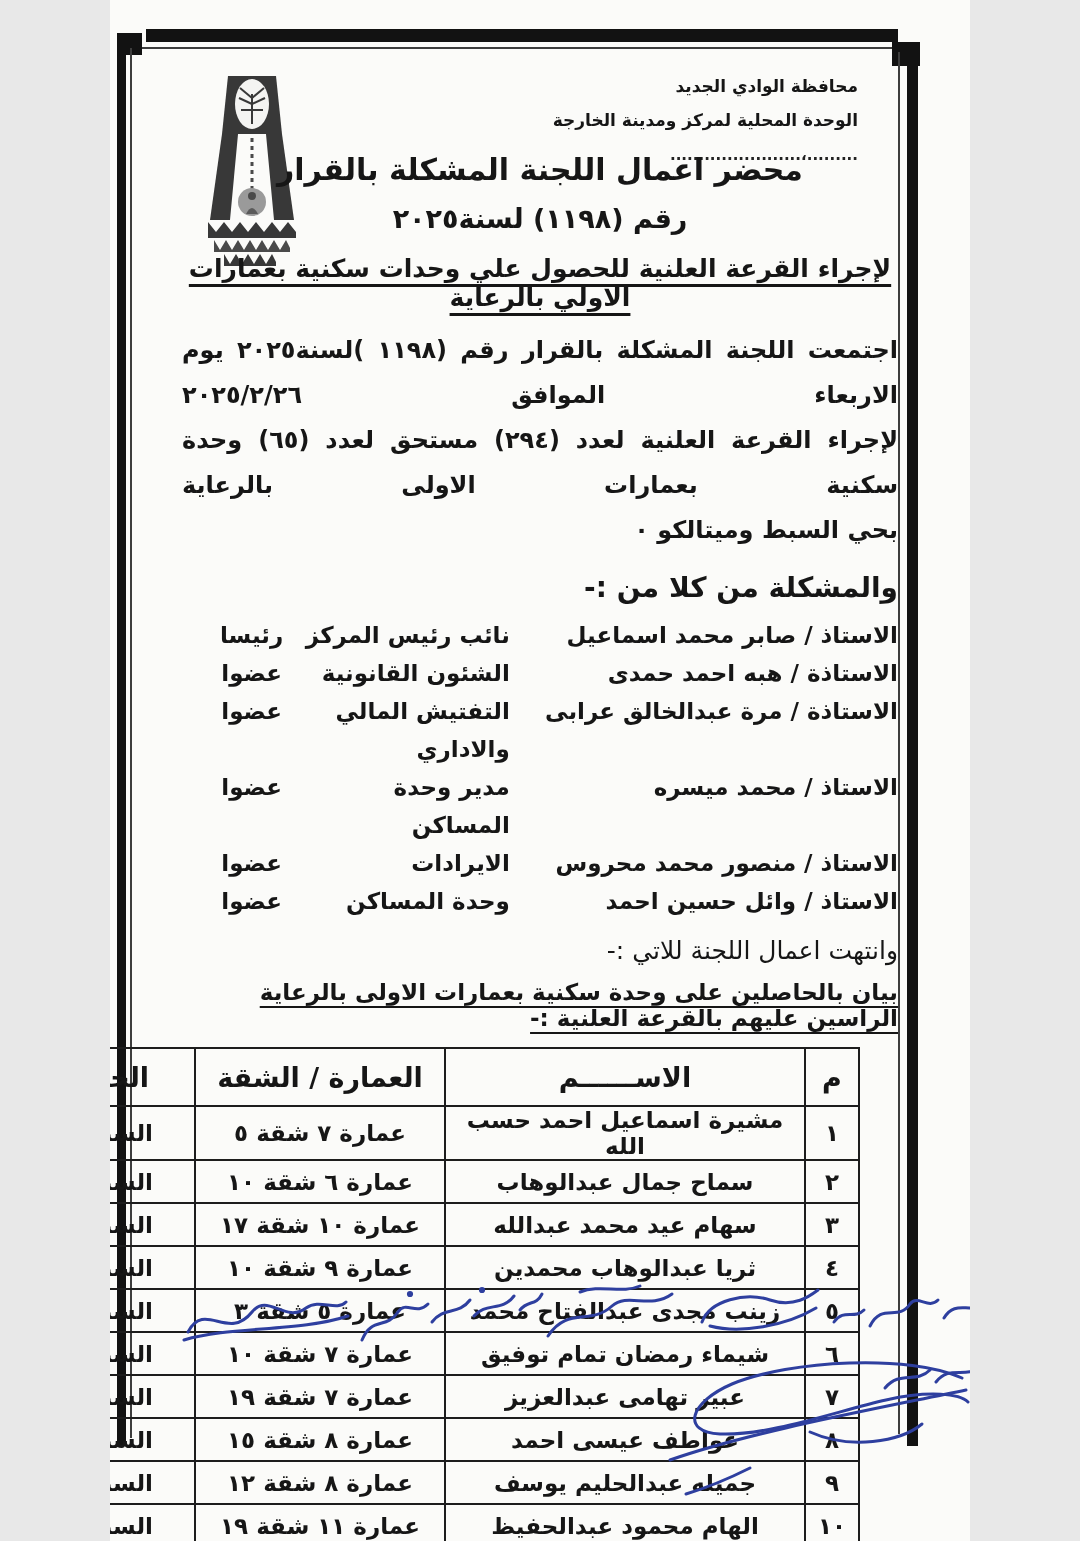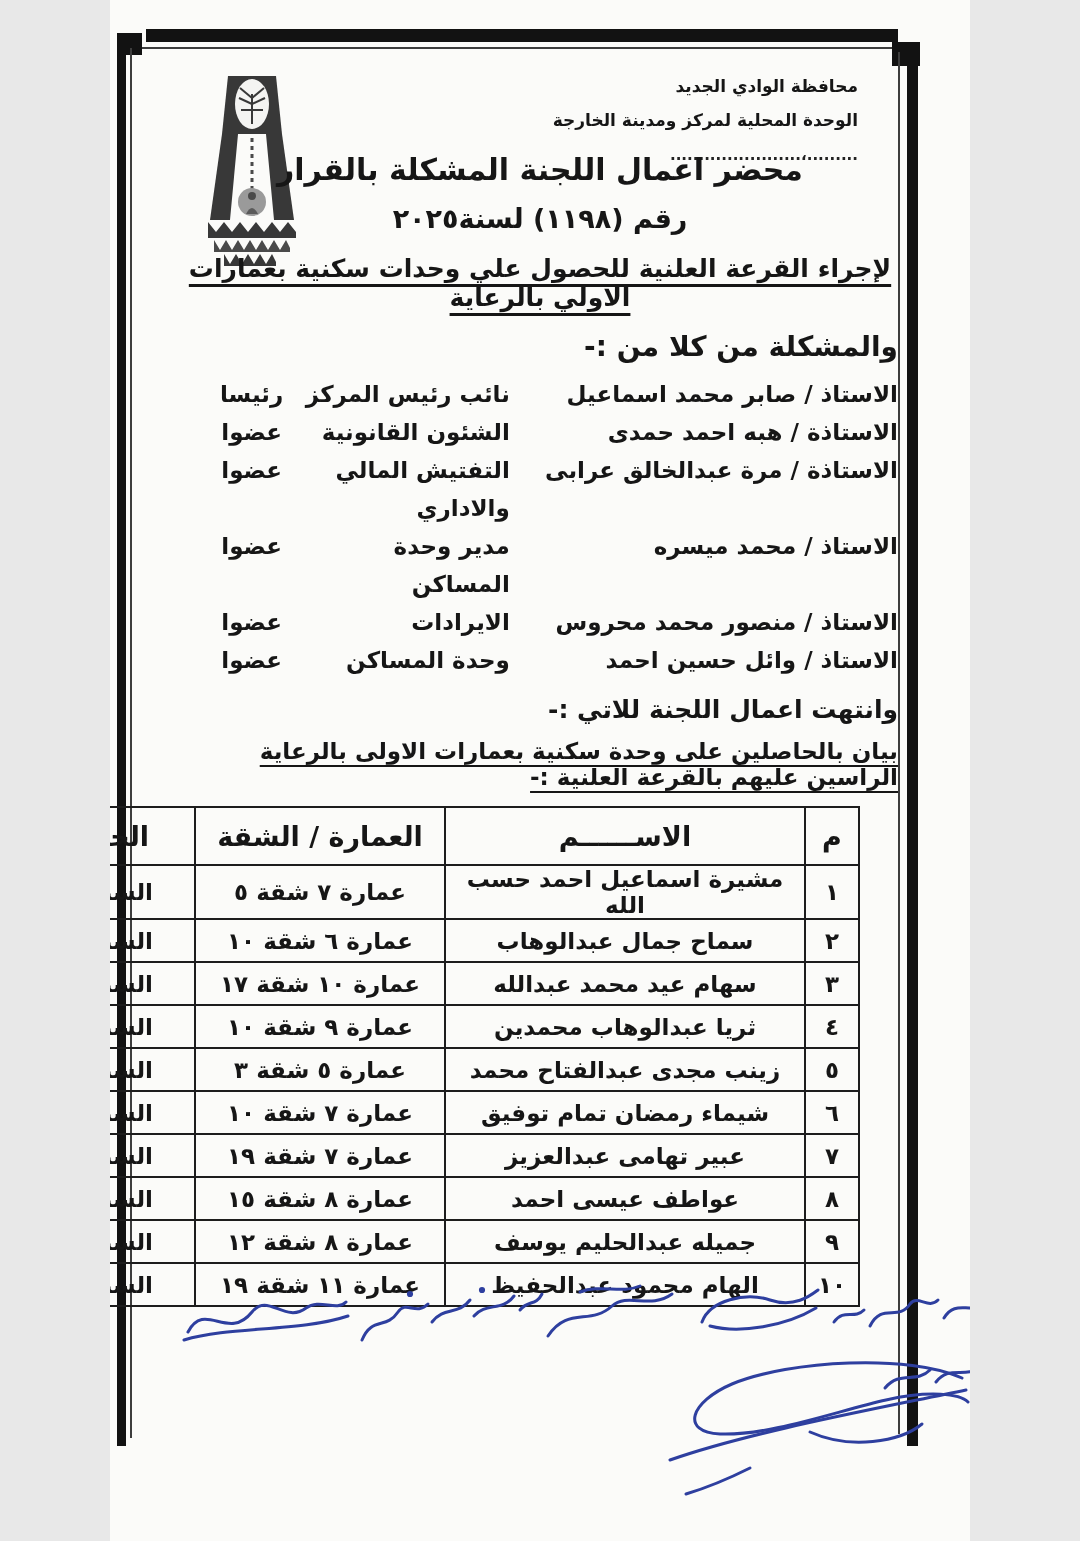--- a/index.html
+++ b/index.html
@@ -34,21 +34,21 @@
     font-size:25px;font-weight:bold;text-align:center;margin:0 0 16px;
     text-decoration:underline;text-decoration-thickness:3px;text-underline-offset:7px;
   }
   .para-line{font-size:24px;font-weight:bold;line-height:45px;}
   .just{text-align:justify;text-align-last:justify;}
   .sec-heading{font-size:28px;font-weight:bold;margin:18px 0 12px;}
   .member{display:flex;align-items:baseline;font-size:23px;font-weight:bold;line-height:38px;}
   .m-name{width:448px;}
   .m-role{width:250px;}
   .m-pos{margin-right:auto;margin-left:28px;width:96px;text-align:center;}
-  .closing{font-size:25px;font-weight:bold;margin:16px 0 3px;}
+  .closing{font-size:25px;font-weight:normal;margin:16px 0 3px;}
   .list-title{
     font-size:23px;font-weight:bold;margin:14px 0 16px;
     text-decoration:underline;text-decoration-thickness:2px;text-underline-offset:6px;
   }
   
   table.alloc{
     border-collapse:collapse;width:822px;margin-left:auto;margin-right:38px;
     table-layout:fixed;
   }
   table.alloc th,table.alloc td{
@@ -108,20 +108,25 @@
     <div class="l2">الوحدة المحلية لمركز ومدينة الخارجة</div>
     <div class="dots">.........،.......................</div>
   </div>
 
   <div class="content">
 
     <div class="doc-title">محضر اعمال اللجنة المشكلة بالقرار</div>
     <div class="doc-number">رقم (١١٩٨) لسنة٢٠٢٥</div>
     <div class="doc-subject">لإجراء القرعة العلنية للحصول علي وحدات سكنية بعمارات الاولي بالرعاية</div>
 
+    <div>
+      <div class="para-line just">اجتمعت اللجنة المشكلة بالقرار رقم (١١٩٨ )لسنة٢٠٢٥ يوم الاربعاء الموافق ٢٠٢٥/٢/٢٦</div>
+      <div class="para-line just">لإجراء القرعة العلنية لعدد (٢٩٤) مستحق لعدد (٦٥) وحدة سكنية بعمارات الاولى بالرعاية</div>
+      <div class="para-line">بحي السبط وميتالكو ٠</div>
+    </div>
 
     <div class="sec-heading">والمشكلة من كلا من :-</div>
 
     <div>
       <div class="member">
         <span class="m-name">الاستاذ / صابر محمد اسماعيل</span>
         <span class="m-role">نائب رئيس المركز</span>
         <span class="m-pos">رئيسا</span>
       </div>
       <div class="member">

